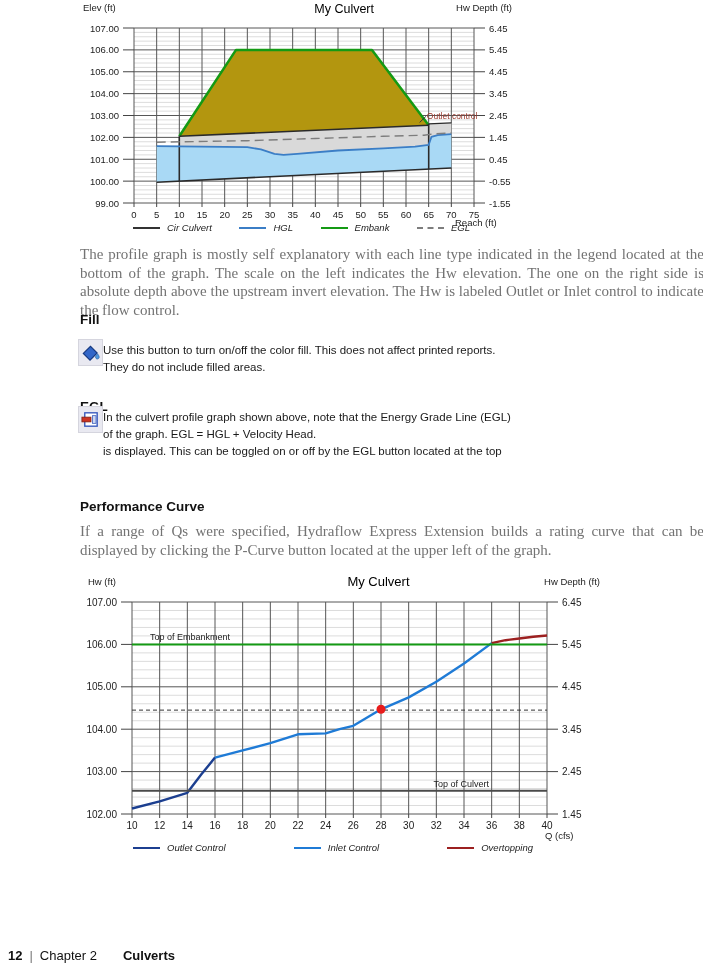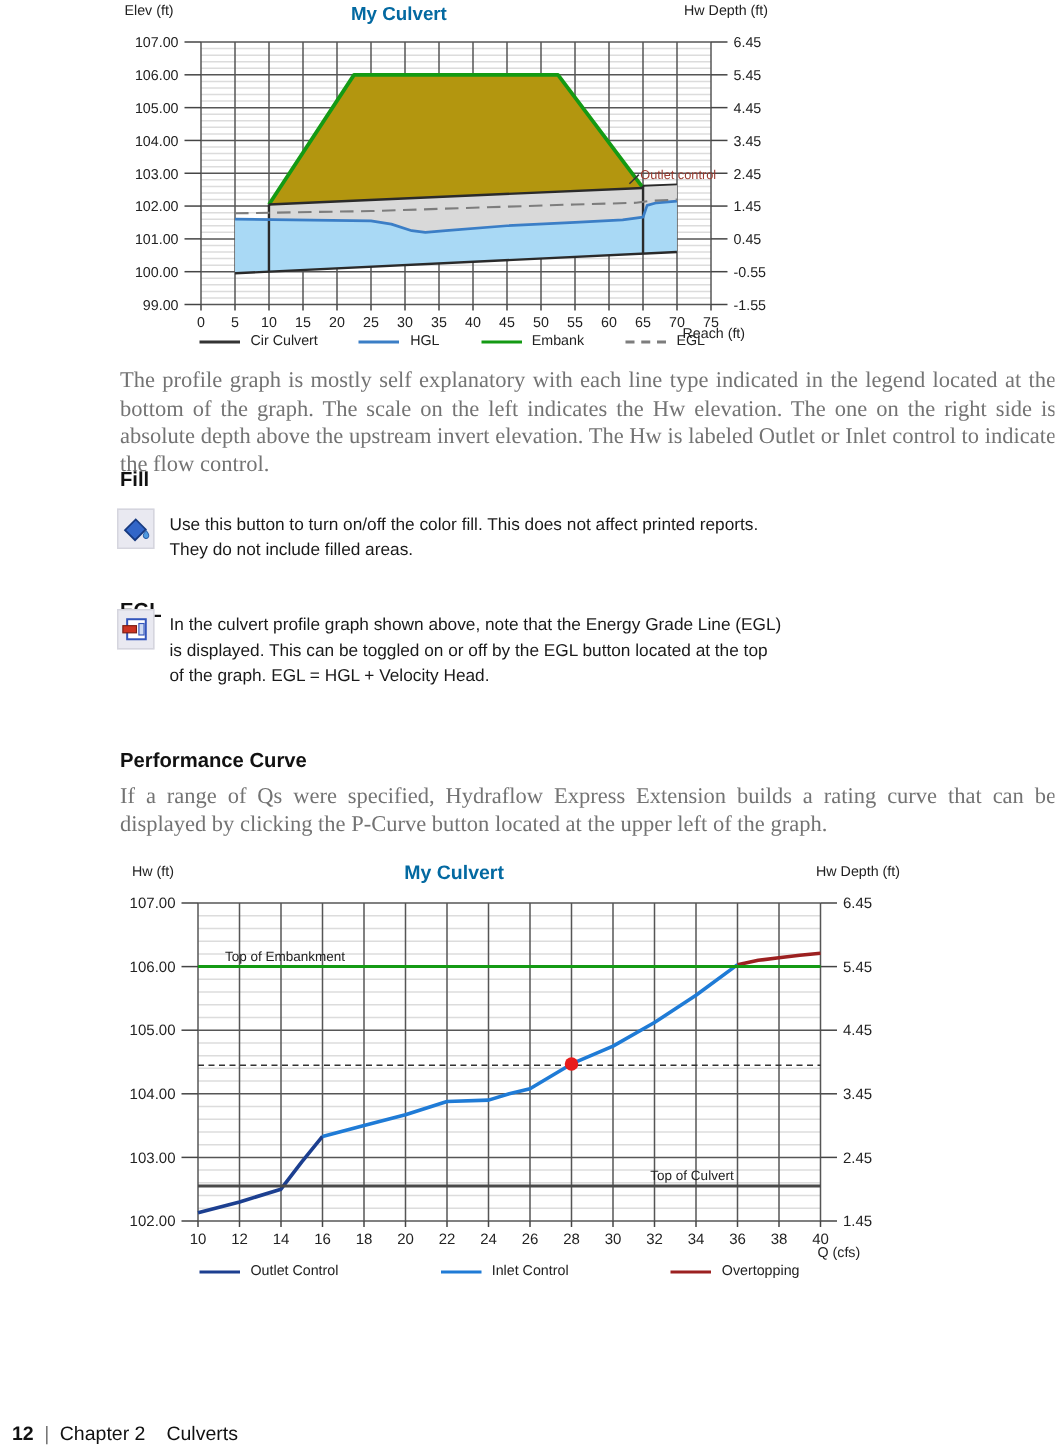--- a/index.html
+++ b/index.html
@@ -1,34 +1,34 @@
 <!DOCTYPE html>
 <html><head>
 <meta charset="utf-8">
 <style>
   html,body{margin:0;padding:0;}
   body{width:703px;height:970px;background:#ffffff;position:relative;font-family:"Liberation Sans",sans-serif;}
   .page{position:absolute;inset:0;background:#fff;overflow:hidden;}
   .chart{position:absolute;}
   .chart svg{position:absolute;left:0;top:0;overflow:visible;}
   .chart-header{position:absolute;font-size:9.5px;color:#222;white-space:nowrap;}
-  .chart-title{position:absolute;font-weight:bold;color:#0369a1;text-align:left;white-space:nowrap;}
+  .chart-title{position:absolute;font-weight:normal;color:#000000;text-align:right;white-space:nowrap;}
   .xaxis-label{position:absolute;font-size:9.5px;color:#222;white-space:nowrap;}
-  .legend-row{position:absolute;display:flex;justify-content:space-between;align-items:center;}
+  .legend-row{position:absolute;display:flex;justify-content:space-between;align-items:center;font-style:italic;}
   .legend-item{display:flex;align-items:center;gap:7px;font-size:9.5px;color:#222;white-space:nowrap;}
   .legend-line{width:27px;height:0;border-top-width:2px;}
   .body-text{position:absolute;font-family:"Liberation Serif",serif;font-size:15px;line-height:18.6px;color:#737373;margin:0;text-align:justify;}
   .heading{position:absolute;font-size:13.5px;font-weight:bold;color:#111;margin:0;}
-  .tool-row{position:absolute;display:flex;gap:10px;align-items:flex-start;}
+  .tool-row{position:absolute;display:flex;align-items:flex-start;}
   .tool-button{width:25px;height:27px;background:#e9e9f1;border:1px solid #d5d5de;display:flex;align-items:center;justify-content:center;box-sizing:border-box;flex-shrink:0;}
   .tool-text{font-size:11.5px;line-height:17px;color:#1a1a1a;margin-top:3px;}
   .footer{position:absolute;left:8px;top:948px;font-size:13px;color:#111;display:flex;align-items:baseline;}
   .footer .pg{font-weight:bold;}
   .footer .sep{margin:0 7px;color:#777;}
-  .footer .sec{margin-left:14px;}
+  .footer .sec{margin-left:26px;font-weight:bold;}
 </style>
 </head>
 <body>
 
 <div class="page">
 
   <div id="chart-0" class="chart" style="left:78px;top:0;width:440px;height:240px">
       <svg width="440" height="240">
         <line x1="56" y1="198.62499999999994" x2="396" y2="198.62499999999994" stroke="#dcdcdc" stroke-width="1"></line>
         <line x1="56" y1="194.2499999999999" x2="396" y2="194.2499999999999" stroke="#dcdcdc" stroke-width="1"></line>
@@ -216,22 +216,22 @@
   <div class="tool-row" style="left:78px;top:406px">
     <div class="tool-button">
       <svg width="21" height="21" viewBox="0 0 22 22">
         <rect x="5" y="4" width="13" height="14" fill="#ffffff" stroke="#3355bb" stroke-width="1.4"></rect>
         <rect x="2" y="8.5" width="9.5" height="5" fill="#cc3322" stroke="#7a1d12" stroke-width="0.8"></rect>
         <rect x="13.2" y="7" width="3.6" height="8" fill="#cdd9f2" stroke="#3355bb" stroke-width="0.8"></rect>
       </svg>
     </div>
     <div class="tool-text">
       <div>In the culvert profile graph shown above, note that the Energy Grade Line (EGL)</div>
+      <div>of the graph. EGL = HGL + Velocity Head.</div>
       <div>is displayed. This can be toggled on or off by the EGL button located at the top</div>
-      <div>of the graph. EGL = HGL + Velocity Head.</div>
     </div>
   </div>
 
   <h3 class="heading" style="left:80px;top:499px">Performance Curve</h3>
 
   <p class="body-text" style="left:80px;top:522px;width:624px">If a range of Qs were specified, Hydraflow Express Extension builds a rating curve that can be displayed by clicking the P-Curve button located at the upper left of the graph.</p>
 
   <div id="chart-1" class="chart" style="left:78px;top:574px;width:570px;height:295px">
       <svg width="570" height="295">
         <line x1="54" y1="231.51999999999987" x2="469" y2="231.51999999999987" stroke="#dcdcdc" stroke-width="1"></line>

